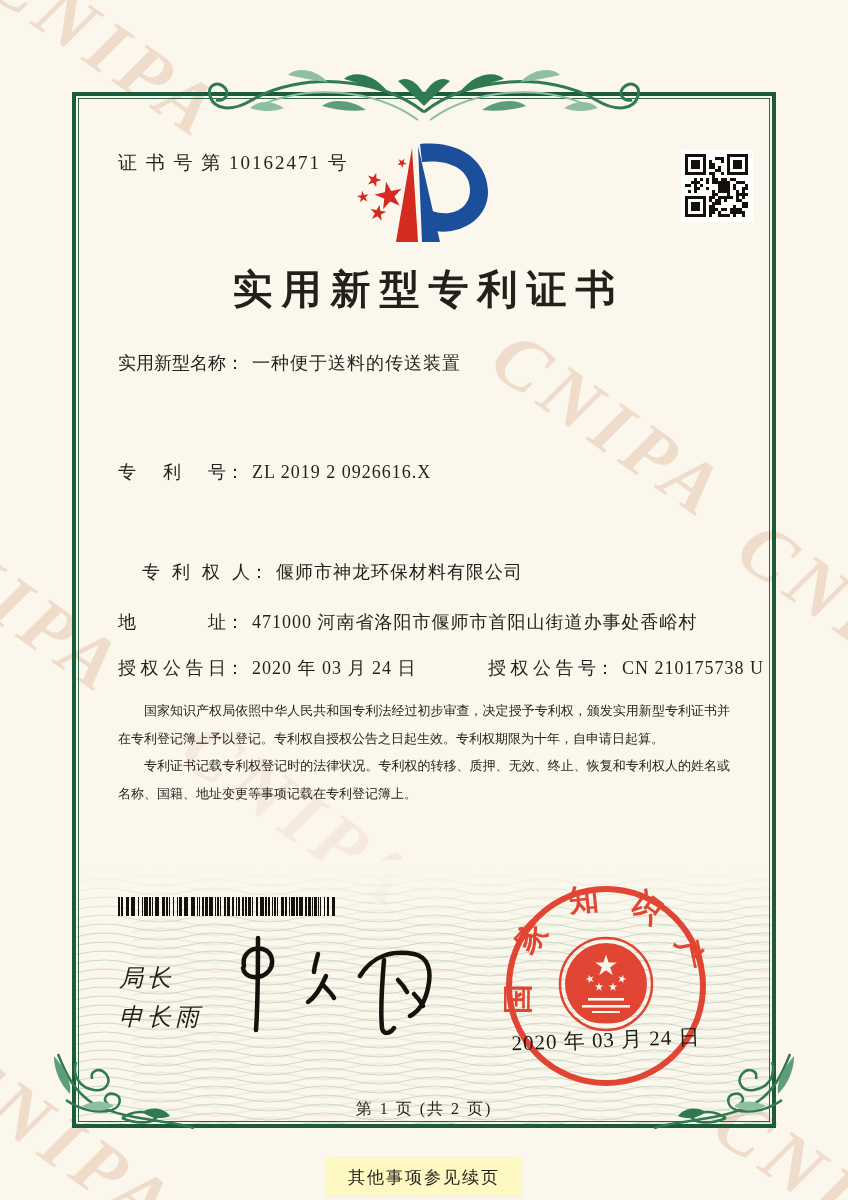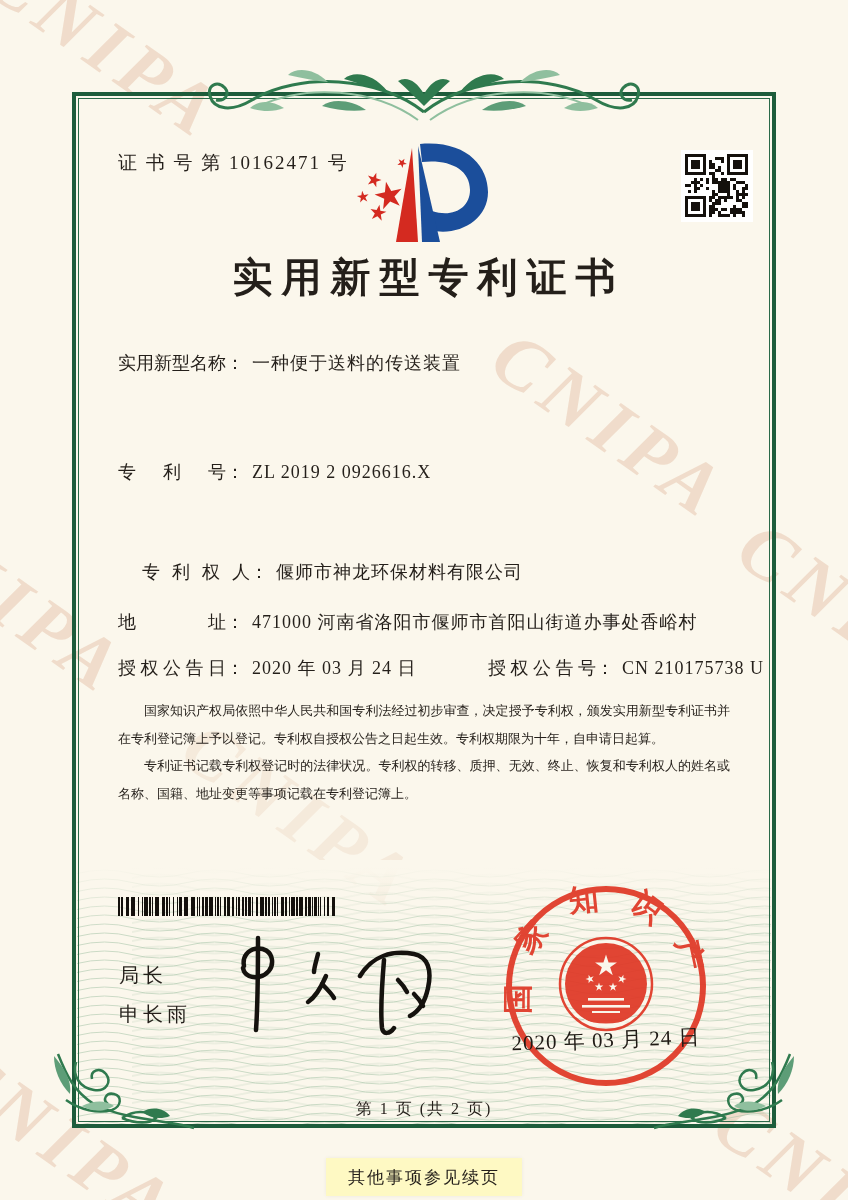--- a/index.html
+++ b/index.html
@@ -31,39 +31,39 @@
     position:absolute;left:77px;top:860px;width:694px;height:70px;z-index:1;
     background:linear-gradient(#fbf7ec 10%,rgba(251,247,236,0));
   }
   .ornament{position:absolute;z-index:3;pointer-events:none;}
   
   .cert-no{position:absolute;left:118px;top:150px;z-index:3;font-size:19px;letter-spacing:2px;}
   .logo{position:absolute;left:352px;top:138px;z-index:3;}
   .qr{position:absolute;left:681px;top:150px;width:72px;height:72px;background:#fff;z-index:3;padding:0;}
   .qr svg{margin:4px;}
   .title{
-    position:absolute;left:0;top:250px;width:100%;text-align:center;z-index:3;
+    position:absolute;left:0;top:262px;width:100%;text-align:center;z-index:3;
     font-size:40px;font-weight:700;letter-spacing:9px;text-indent:9px;
   }
   
   .frow{position:absolute;left:118px;z-index:3;font-size:18px;white-space:nowrap;}
   .flabel{display:inline-block;width:108px;text-align:justify;text-align-last:justify;vertical-align:top;}
   .fcolon{display:inline-block;margin-right:8px;}
   .fvalue{letter-spacing:1px;font-family:Liberation Serif, serif;}
   .grant2{position:absolute;left:370px;top:0;}
   
   .bodytext{
     position:absolute;left:118px;top:697px;width:612px;z-index:3;
     font-size:13px;line-height:27.5px;text-align:justify;
   }
   .bodytext p{margin:0;text-indent:2em;}
   
   .barcode{position:absolute;left:118px;top:897px;z-index:3;}
   .signer{position:absolute;left:119px;z-index:3;font-family:"Liberation Sans","DejaVu Sans",sans-serif;
-    font-size:20px;letter-spacing:4px;}
+    font-size:24px;letter-spacing:4px;font-style:italic;}
   .sig-script{position:absolute;left:222px;top:932px;z-index:4;}
   .seal{position:absolute;left:496px;top:876px;z-index:4;}
   .seal-date{
     position:absolute;left:496px;top:1026px;width:220px;text-align:center;z-index:5;
     font-size:21px;letter-spacing:1px;color:#1f1a15;transform:rotate(-2deg);
   }
   .page-footer{position:absolute;left:0;top:1086px;width:100%;text-align:center;z-index:3;font-size:16px;letter-spacing:2px;margin-top:13px;}
   .cont-box{
     position:absolute;left:326px;top:1158px;width:196px;height:38px;z-index:3;
     background:#fef9c3;box-shadow:0 0 4px rgba(0,0,0,.06);

